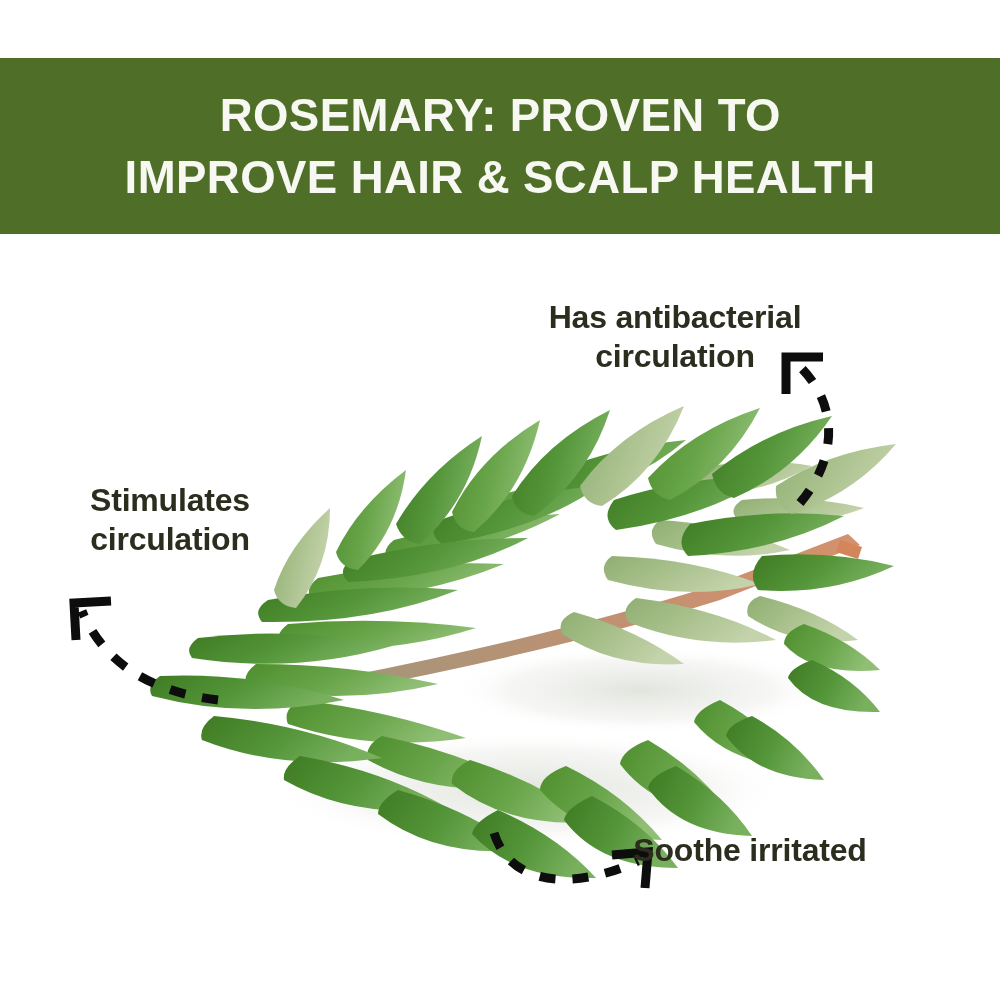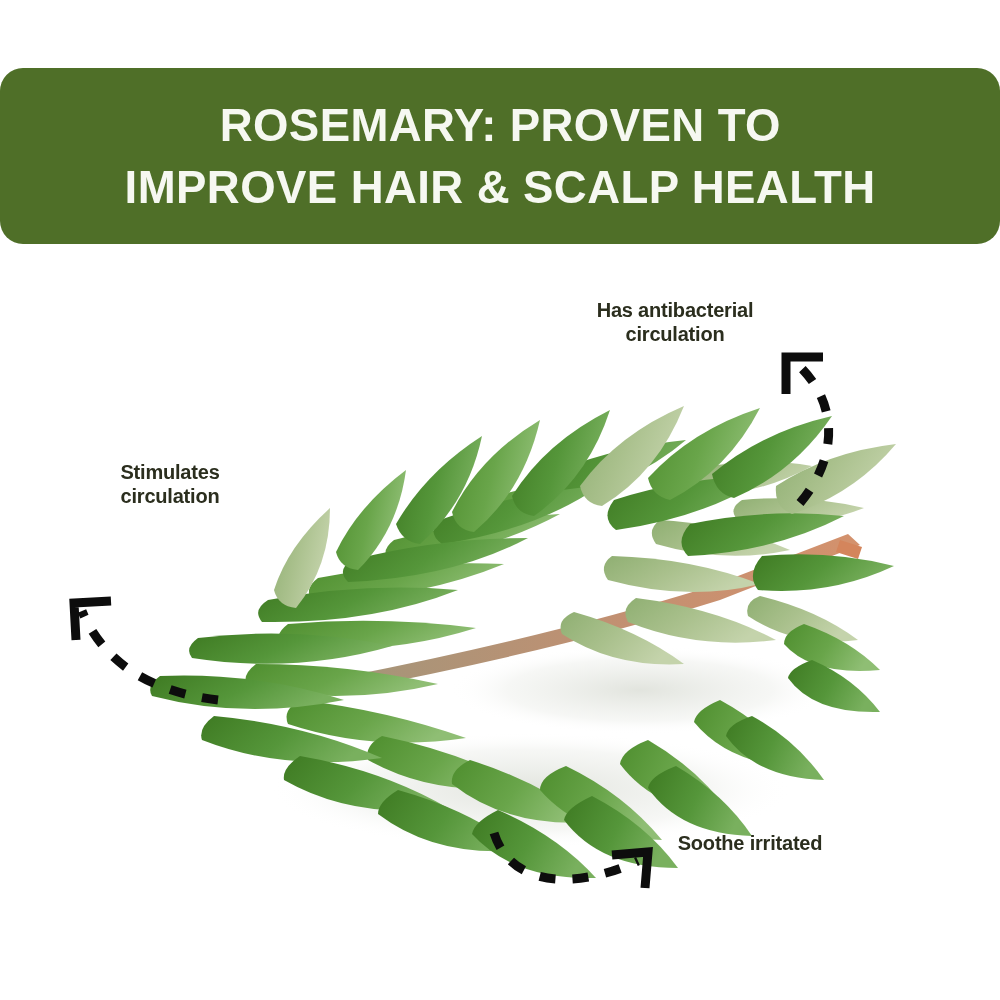--- a/index.html
+++ b/index.html
@@ -16,62 +16,61 @@
     width: 1000px;
     height: 1000px;
     background: #ffffff;
     overflow: hidden;
   }
 
   
   #header-banner {
     position: absolute;
     left: 0;
-    top: 68px;
+    top: 58px;
     width: 1000px;
     height: 176px;
     background: #4F6F28;
     display: flex;
     flex-direction: column;
     align-items: center;
     justify-content: center;
     box-sizing: border-box;
-    border-radius: 23px;
   }
   .banner-line {
     color: #F6F8F1;
     font-family: "Liberation Sans Narrow", "Liberation Sans", sans-serif;
     font-weight: bold;
     font-size: 47px;
     line-height: 1.32;
     letter-spacing: 0.4px;
     text-align: center;
     white-space: nowrap;
     transform: scaleX(0.97);
   }
 
   
   .callout {
     position: absolute;
     color: #2B2E1E;
     font-family: "Liberation Sans", sans-serif;
     font-weight: bold;
-    font-size: 20px;
+    font-size: 32px;
     line-height: 1.22;
     text-align: center;
     letter-spacing: -0.2px;
   }
   #callout-antibacterial {
     left: 470px;
     top: 298px;
     width: 410px;
   }
   #callout-circulation {
     left: 30px;
-    top: 460px;
+    top: 481px;
     width: 280px;
   }
   #callout-soothe {
     left: 575px;
     top: 795px;
     width: 350px;
     margin-top: 36px;
   }
 
   

